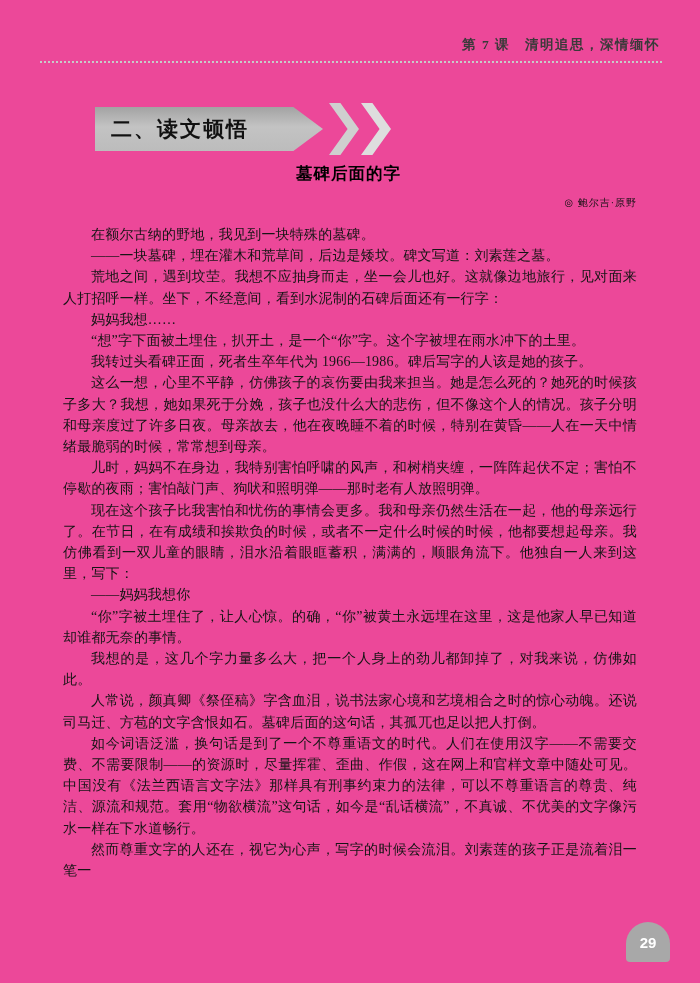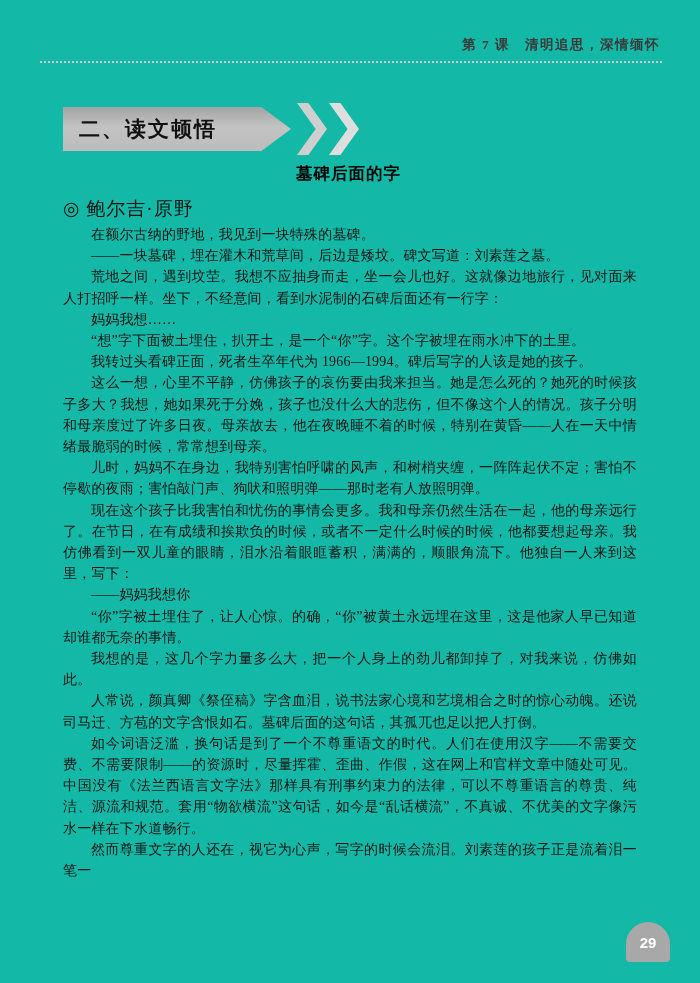--- a/index.html
+++ b/index.html
@@ -1,20 +1,20 @@
 <!DOCTYPE html>
 <html><head>
 <meta charset="utf-8">
 <style>
   html,body { margin:0; padding:0; background:#e8e8e8; }
   .page {
     position:relative;
     width:700px; height:983px;
     margin:0 auto;
-    background:#14b8a6;
+    background:#ec4899;
     overflow:hidden;
     font-family:"Liberation Serif","DejaVu Serif",serif;
     color:#1c1c1c;
   }
   
   .lesson-header {
     position:absolute; top:36px; left:40px; right:40px;
     text-align:right;
     font-size:13.5px; font-weight:bold; color:#3a3a3a;
     letter-spacing:1.5px;
@@ -30,40 +30,40 @@
     display:flex; align-items:center;
   }
   .banner-arrow {
     width:228px; height:44px;
     background:linear-gradient(180deg,#a3a3a3 0%,#c3c3c3 45%,#bcbcbc 100%);
     clip-path:polygon(0 0, 87% 0, 100% 50%, 87% 100%, 0 100%);
     display:flex; align-items:center;
     font-family:"Liberation Sans","DejaVu Sans",sans-serif;
     font-size:21px; font-weight:bold; color:#111;
     letter-spacing:2px;
-    padding-left:16px; box-sizing:border-box;
+    padding-left:16px; box-sizing:border-box;margin-left:32px;
   }
   .banner-chevron {
     width:30px; height:52px; margin-left:-8px;
     clip-path:polygon(0 0, 38% 0, 100% 50%, 38% 100%, 0 100%, 62% 50%);
   }
   .banner-chevron.c1 { background:#cfcfcf; margin-left:6px; }
   .banner-chevron.c2 { background:#dedede; margin-left:2px; }
   
   .article-title {
     position:absolute; top:163px; left:0; right:3px;
     text-align:center;
     font-family:"Liberation Sans","DejaVu Sans",sans-serif;
     font-size:16.5px; font-weight:bold; color:#000;
     letter-spacing:1px;
   }
   .article-author {
     position:absolute; top:196px; left:63px; right:63px;
-    text-align:left;
-    font-size:19px; color:#111;
+    text-align:right;
+    font-size:10px; color:#111;
     letter-spacing:1px;
   }
   .article-body {
     position:absolute; top:224px; left:63px; width:574px;
   }
   .article-body p {
     margin:0;
     text-indent:2em;
     font-size:14px;
     line-height:21.2px;
@@ -103,21 +103,21 @@
   <div class="article-title">墓碑后面的字</div>
 
   <div class="article-author">◎ 鲍尔吉·原野</div>
 
   <div class="article-body">
       <p>在额尔古纳的野地，我见到一块特殊的墓碑。</p>
       <p>——一块墓碑，埋在灌木和荒草间，后边是矮坟。碑文写道：刘素莲之墓。</p>
       <p>荒地之间，遇到坟茔。我想不应抽身而走，坐一会儿也好。这就像边地旅行，见对面来人打招呼一样。坐下，不经意间，看到水泥制的石碑后面还有一行字：</p>
       <p>妈妈我想……</p>
       <p>“想”字下面被土埋住，扒开土，是一个“你”字。这个字被埋在雨水冲下的土里。</p>
-      <p>我转过头看碑正面，死者生卒年代为 1966—1994。碑后写字的人该是她的孩子。</p>
+      <p>我转过头看碑正面，死者生卒年代为 1966—1986。碑后写字的人该是她的孩子。</p>
       <p>这么一想，心里不平静，仿佛孩子的哀伤要由我来担当。她是怎么死的？她死的时候孩子多大？我想，她如果死于分娩，孩子也没什么大的悲伤，但不像这个人的情况。孩子分明和母亲度过了许多日夜。母亲故去，他在夜晚睡不着的时候，特别在黄昏——人在一天中情绪最脆弱的时候，常常想到母亲。</p>
       <p>儿时，妈妈不在身边，我特别害怕呼啸的风声，和树梢夹缠，一阵阵起伏不定；害怕不停歇的夜雨；害怕敲门声、狗吠和照明弹——那时老有人放照明弹。</p>
       <p>现在这个孩子比我害怕和忧伤的事情会更多。我和母亲仍然生活在一起，他的母亲远行了。在节日，在有成绩和挨欺负的时候，或者不一定什么时候的时候，他都要想起母亲。我仿佛看到一双儿童的眼睛，泪水沿着眼眶蓄积，满满的，顺眼角流下。他独自一人来到这里，写下：</p>
       <p>——妈妈我想你</p>
       <p>“你”字被土埋住了，让人心惊。的确，“你”被黄土永远埋在这里，这是他家人早已知道却谁都无奈的事情。</p>
       <p>我想的是，这几个字力量多么大，把一个人身上的劲儿都卸掉了，对我来说，仿佛如此。</p>
       <p>人常说，颜真卿《祭侄稿》字含血泪，说书法家心境和艺境相合之时的惊心动魄。还说司马迁、方苞的文字含恨如石。墓碑后面的这句话，其孤兀也足以把人打倒。</p>
       <p>如今词语泛滥，换句话是到了一个不尊重语文的时代。人们在使用汉字——不需要交费、不需要限制——的资源时，尽量挥霍、歪曲、作假，这在网上和官样文章中随处可见。中国没有《法兰西语言文字法》那样具有刑事约束力的法律，可以不尊重语言的尊贵、纯洁、源流和规范。套用“物欲横流”这句话，如今是“乱话横流”，不真诚、不优美的文字像污水一样在下水道畅行。</p>
       <p>然而尊重文字的人还在，视它为心声，写字的时候会流泪。刘素莲的孩子正是流着泪一笔一</p>
     </div>

